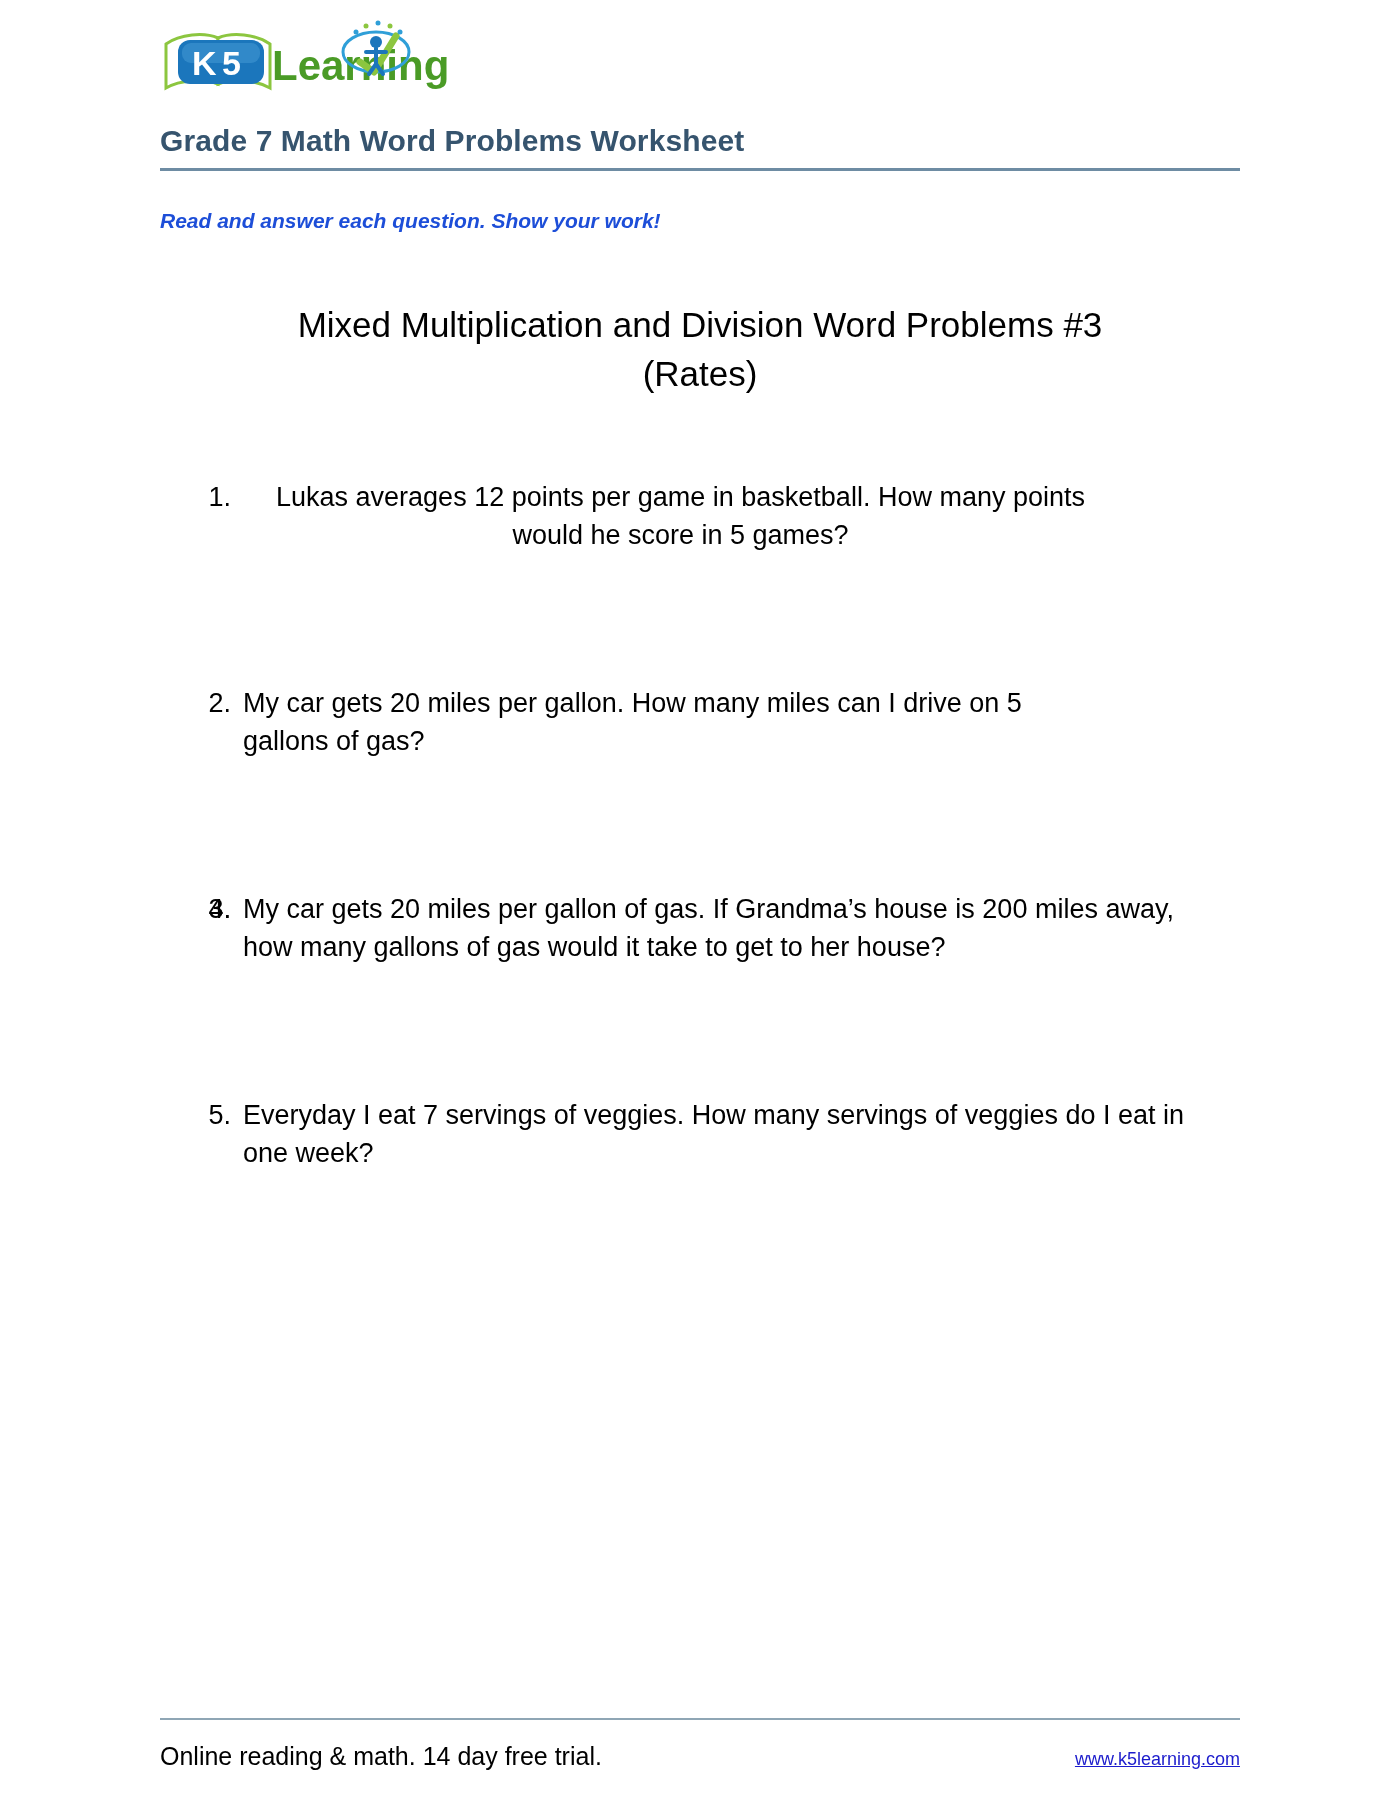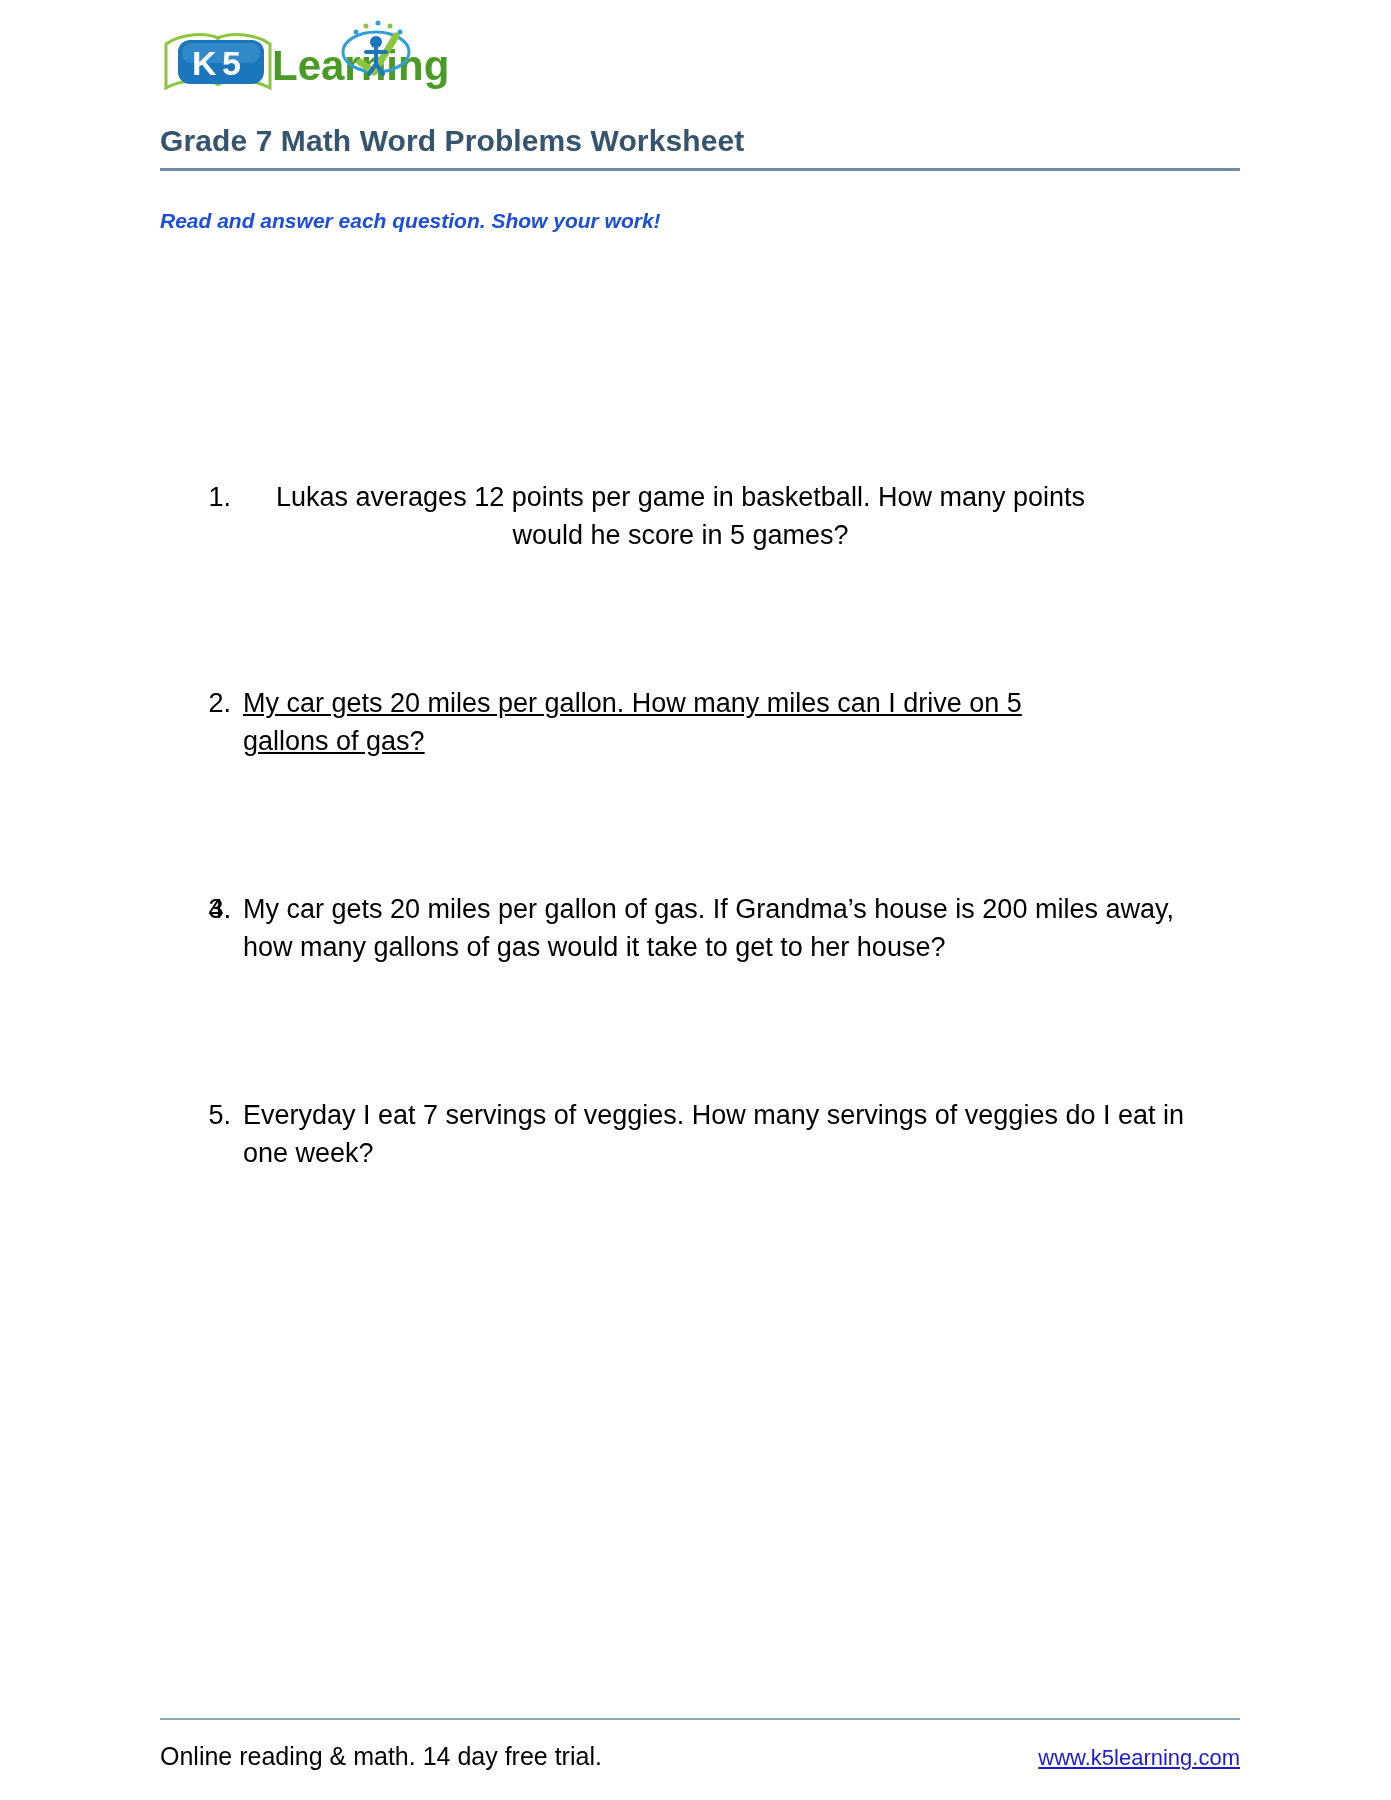--- a/index.html
+++ b/index.html
@@ -102,21 +102,21 @@
     position: absolute;
     left: 0;
     top: 0;
     width: 36px;
     text-align: right;
     font-size: 27px;
     line-height: 38px;
   }
   .q-text { display: block; }
   .q1 { max-width: 875px; text-align: center; }
-  .q2 { max-width: 840px; text-decoration: underline; }
+  .q2 { max-width: 840px; }
   .q3 { max-width: 895px; }
   .q4 { max-width: 945px; }
   .q5 { max-width: 950px; }
 
   
   .footer {
     position: absolute;
     left: 160px;
     top: 1718px;
     width: 1080px;
@@ -132,21 +132,21 @@
     align-items: baseline;
     justify-content: space-between;
     text-align: right;
   }
   .footer-left {
     font-size: 25px;
     color: #000;
     white-space: nowrap;
   }
   .footer-link {
-    font-size: 22px;
+    font-size: 18px;
     color: #1c1ccc;
     text-decoration: underline;
     white-space: nowrap;
   }
 </style>
 </head>
 <body>
 
 <div class="page">
 
@@ -175,20 +175,24 @@
     </svg>
   </div>
 
   <div class="doc-header">
     <div class="doc-header-title">Grade 7 Math Word Problems Worksheet</div>
     <div class="header-rule"></div>
   </div>
 
   <div class="instructions">Read and answer each question.  Show your work!</div>
 
+  <div class="sheet-title">
+    <span>Mixed Multiplication and Division Word Problems #3</span>
+    <span class="line2">(Rates)</span>
+  </div>
 
   <ol class="questions">
     <li class="question">
       <span class="q-num">1.</span>
       <span class="q-text q1">Lukas averages 12 points per game in basketball. How many points would he score in 5 games?</span>
     </li>
     <li class="question">
       <span class="q-num">2.</span>
       <span class="q-text q2">My car gets 20 miles per gallon. How many miles can I drive on 5 gallons of gas?</span>
     </li>

